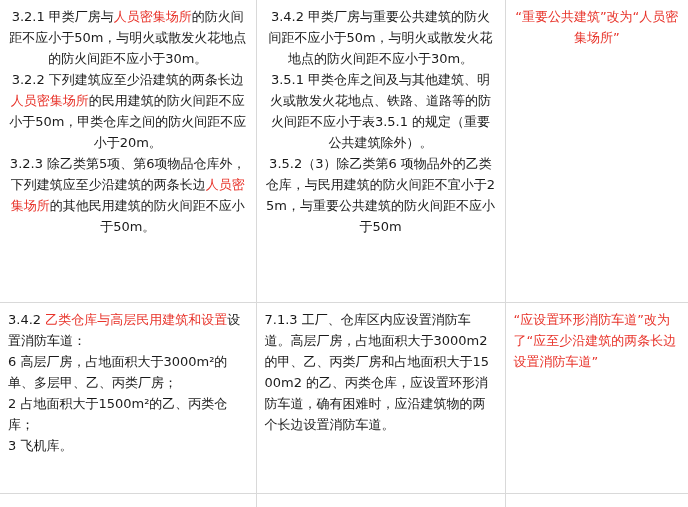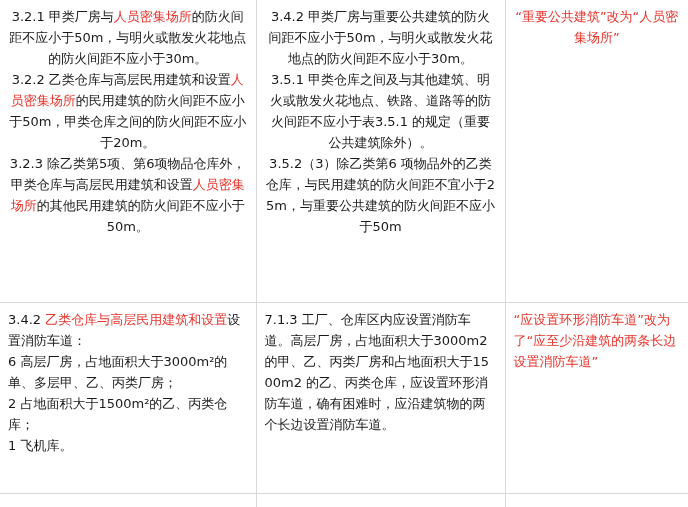--- a/index.html
+++ b/index.html
@@ -53,38 +53,38 @@
 <table class="doc-table">
   <colgroup>
     <col class="col-a">
     <col class="col-b">
     <col class="col-c">
   </colgroup>
   <tbody>
     <tr>
       <td class="cell-tall-a">
           <div class="para"><span>3.2.1 甲类厂房与</span><span class="red">人员密集场所</span><span>的防火间距不应小于50m，与明火或散发火花地点的防火间距不应小于30m。</span></div>
-          <div class="para"><span>3.2.2 乙类仓库与高层民用建筑和设置</span><span class="red">人员密集场所</span><span>的民用建筑的防火间距不应小于50m，甲类仓库之间的防火间距不应小于20m。</span></div>
-          <div class="para"><span>3.2.3 除乙类第5项、第6项物品仓库外，甲类仓库与高层民用建筑和设置</span><span class="red">人员密集场所</span><span>的其他民用建筑的防火间距不应小于50m。</span></div>
+          <div class="para"><span>3.2.2 下列建筑应至少沿建筑的两条长边</span><span class="red">人员密集场所</span><span>的民用建筑的防火间距不应小于50m，甲类仓库之间的防火间距不应小于20m。</span></div>
+          <div class="para"><span>3.2.3 除乙类第5项、第6项物品仓库外，下列建筑应至少沿建筑的两条长边</span><span class="red">人员密集场所</span><span>的其他民用建筑的防火间距不应小于50m。</span></div>
         </td>
       <td class="cell-tall-a">
           <div class="para"><span>3.4.2 甲类厂房与重要公共建筑的防火间距不应小于50m，与明火或散发火花地点的防火间距不应小于30m。</span></div>
           <div class="para"><span>3.5.1 甲类仓库之间及与其他建筑、明火或散发火花地点、铁路、道路等的防火间距不应小于表3.5.1 的规定（重要公共建筑除外）。</span></div>
           <div class="para"><span>3.5.2（3）除乙类第6 项物品外的乙类仓库，与民用建筑的防火间距不宜小于25m，与重要公共建筑的防火间距不应小于50m</span></div>
         </td>
       <td class="cell-tall-a">
           <div class="para"><span class="red">“重要公共建筑”改为“人员密集场所”</span></div>
         </td>
     </tr>
     <tr>
       <td class="cell-tall-b">
           <div class="para"><span>3.4.2 </span><span class="red">乙类仓库与高层民用建筑和设置</span><span>设置消防车道：</span></div>
           <div class="para"><span>6 高层厂房，占地面积大于3000m²的单、多层甲、乙、丙类厂房；</span></div>
           <div class="para"><span>2 占地面积大于1500m²的乙、丙类仓库；</span></div>
-          <div class="para"><span>1 飞机库。</span></div>
+          <div class="para"><span>3 飞机库。</span></div>
         </td>
       <td class="cell-tall-b">
           <div class="para"><span>7.1.3 工厂、仓库区内应设置消防车道。高层厂房，占地面积大于3000m2 的甲、乙、丙类厂房和占地面积大于1500m2 的乙、丙类仓库，应设置环形消防车道，确有困难时，应沿建筑物的两个长边设置消防车道。</span></div>
         </td>
       <td class="cell-tall-b">
           <div class="para"><span class="red">“应设置环形消防车道”改为了“应至少沿建筑的两条长边设置消防车道”</span></div>
         </td>
     </tr>
     <tr class="spacer-row">
       <td></td>

